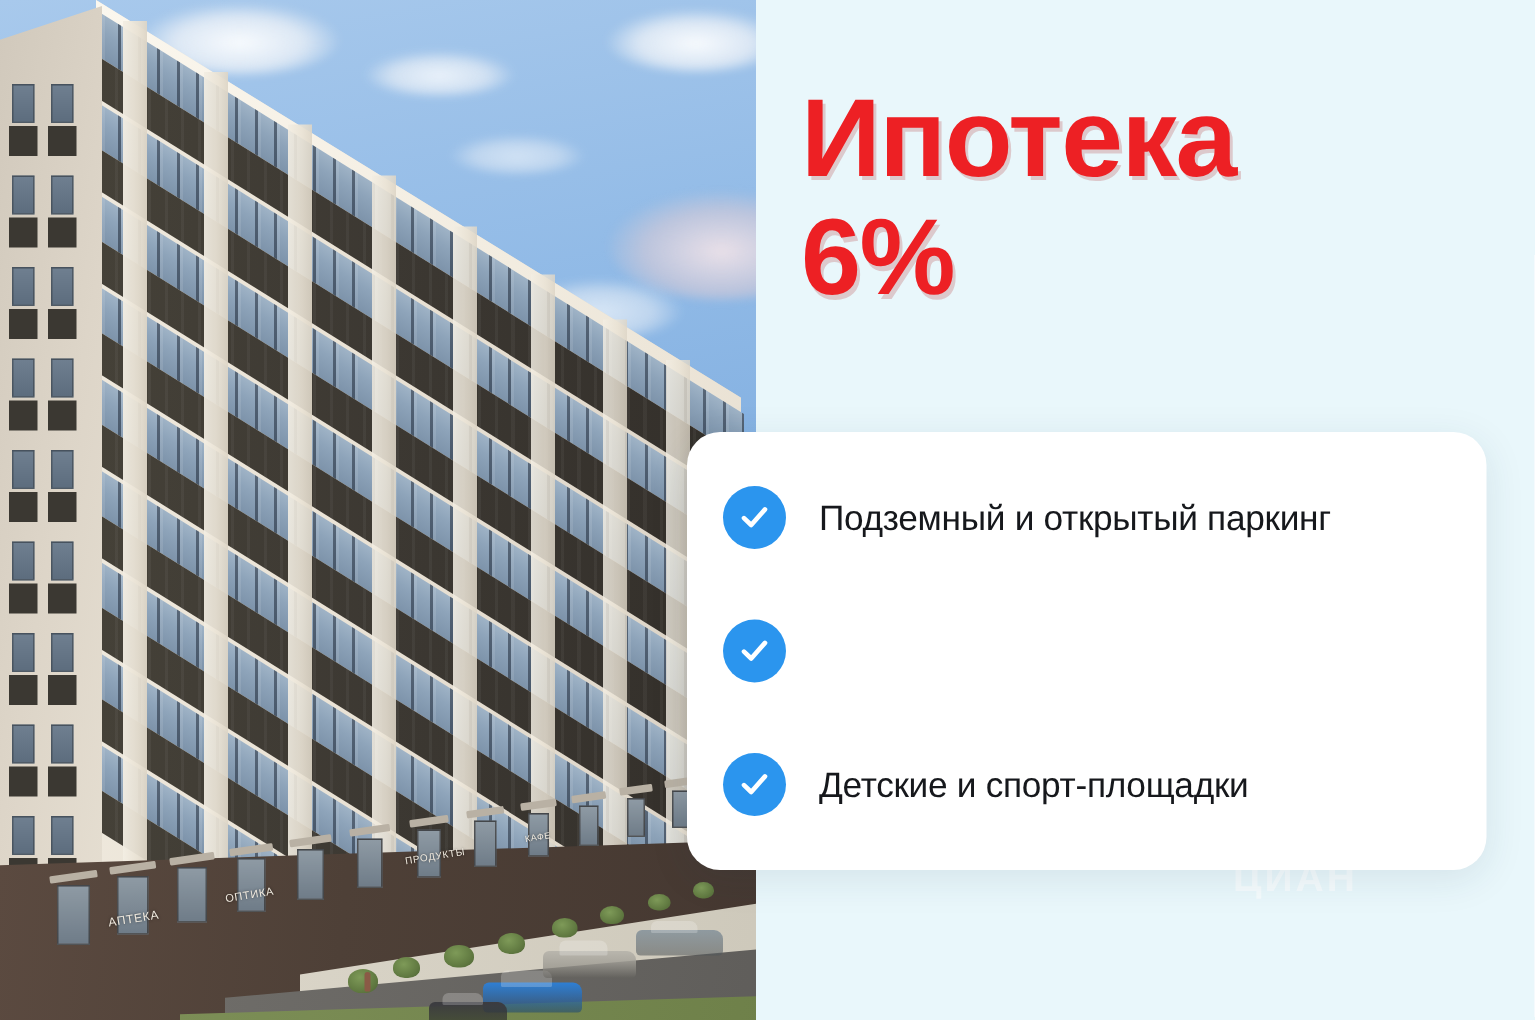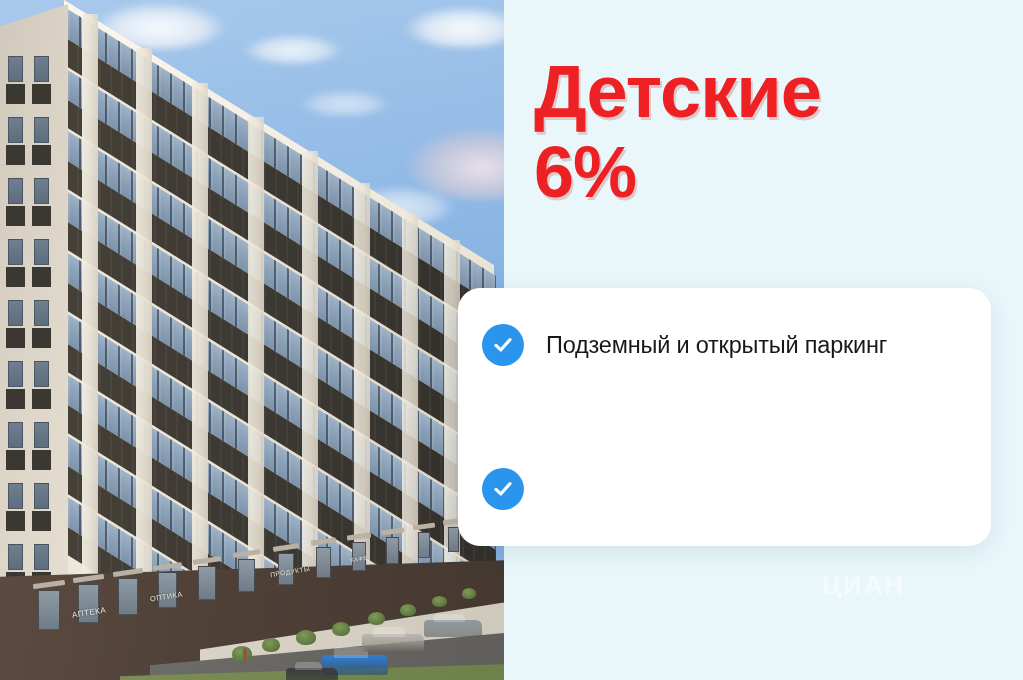--- a/index.html
+++ b/index.html
@@ -272,21 +272,21 @@
     font-family: "Liberation Sans", sans-serif;
     user-select: none;
   }
 
   
   .feature-card {
     position: absolute;
     left: 458px;
     top: 288px;
     width: 533px;
-    height: 258px;
+    height: 292px;
     background: #ffffff;
     border-radius: 22px;
     box-shadow: 0 6px 26px rgba(30,60,80,.10);
     padding: 28px 26px 28px 24px;
     display: flex;
     flex-direction: column;
     justify-content: space-between;
   }
 
   .feature-row {
@@ -499,21 +499,21 @@
         <div class="car" style="left: 322px; top: 655px; width: 66px; height: 20px; background: linear-gradient(rgb(47, 127, 212) 0%, rgba(0, 0, 0, 0.35) 140%);"></div>
         <div class="car" style="left: 362px; top: 634px; width: 62px; height: 18px; background: linear-gradient(rgb(185, 182, 173) 0%, rgba(0, 0, 0, 0.35) 140%);"></div>
         <div class="car" style="left: 424px; top: 620px; width: 58px; height: 17px; background: linear-gradient(rgb(143, 154, 160) 0%, rgba(0, 0, 0, 0.35) 140%);"></div>
         <div class="car" style="left: 286px; top: 668px; width: 52px; height: 15px; background: linear-gradient(rgb(60, 60, 64) 0%, rgba(0, 0, 0, 0.35) 140%);"></div>
       </div>
     <div class="person" style="left:243px; top:648px;"></div>
   </div>
 
   <div class="content-pane">
     <div class="headline">
-      <div class="line">Детские</div>
+      <div class="line">Ипотека</div>
       <div class="line line2">6%</div>
     </div>
     <div class="watermark">ЦИАН</div>
   </div>
 
   <div class="feature-card">
 
     <div class="feature-row">
       <span class="check-badge">
         <svg width="24" height="24" viewBox="0 0 24 24" aria-hidden="true">
@@ -524,15 +524,23 @@
     </div>
 
     <div class="feature-row">
       <span class="check-badge">
         <svg width="24" height="24" viewBox="0 0 24 24" aria-hidden="true">
           <path d="M5 12.4 L9.8 17 L19 6.6" fill="none" stroke="#ffffff" stroke-width="3.1" stroke-linecap="round" stroke-linejoin="round"></path>
         </svg>
       </span>
     </div>
 
+    <div class="feature-row">
+      <span class="check-badge">
+        <svg width="24" height="24" viewBox="0 0 24 24" aria-hidden="true">
+          <path d="M5 12.4 L9.8 17 L19 6.6" fill="none" stroke="#ffffff" stroke-width="3.1" stroke-linecap="round" stroke-linejoin="round"></path>
+        </svg>
+      </span>
+      <span class="feature-text">Детские и спорт-площадки</span>
+    </div>
   </div>
 
 </div>
 
 </body></html>

